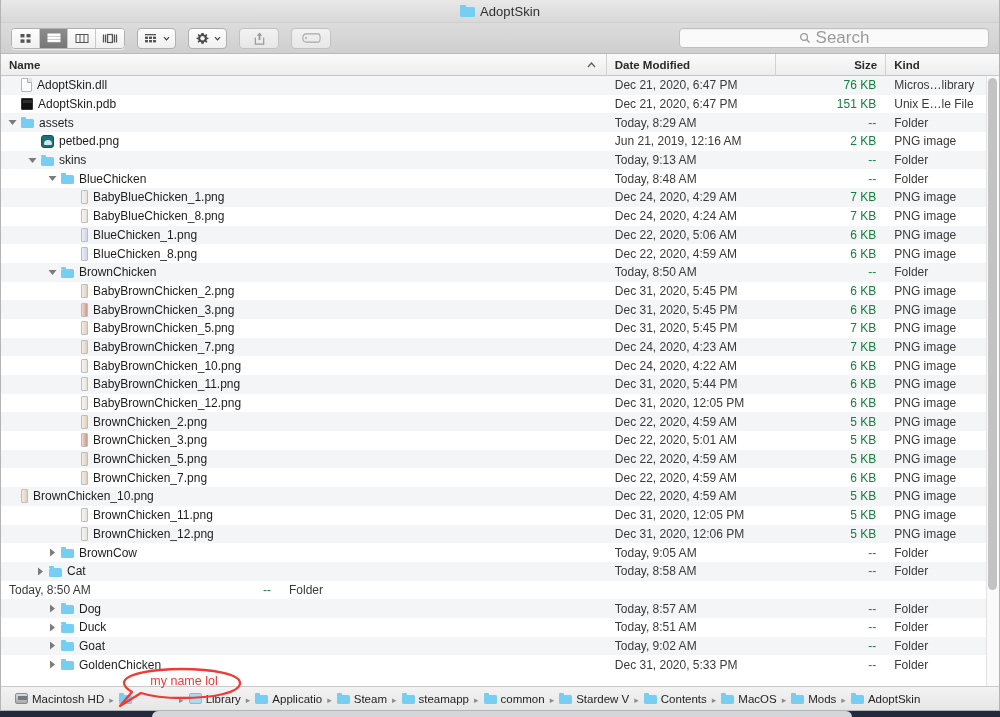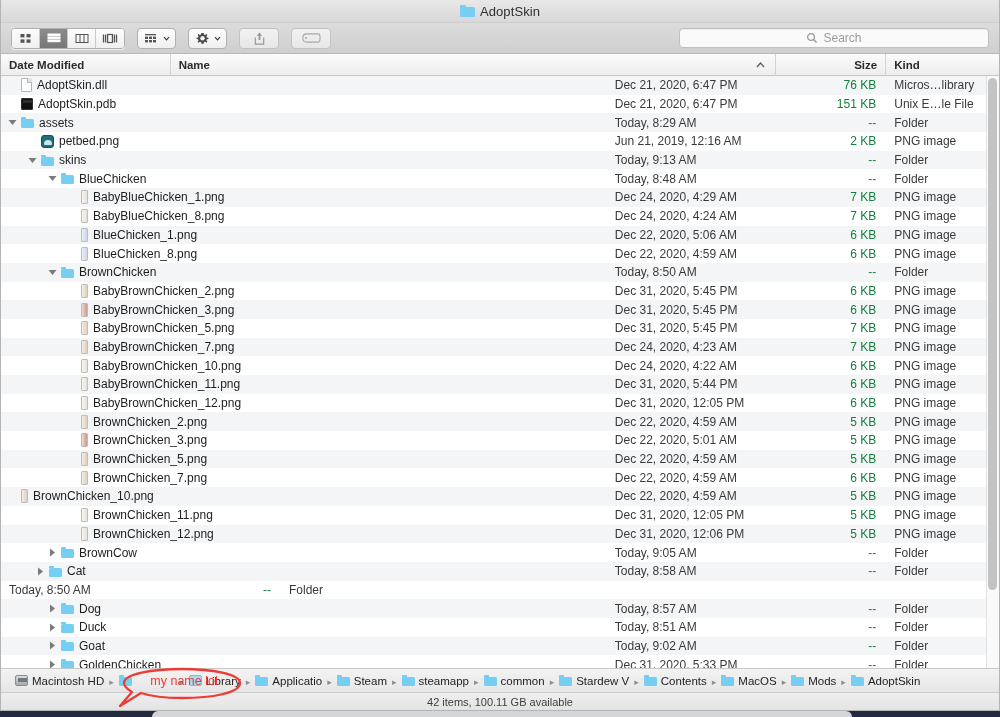--- a/index.html
+++ b/index.html
@@ -130,21 +130,21 @@
     margin-left: auto;
     width: 310px; height: 20px;
     background: #fafafa;
     border: 1px solid #c0c0c0;
     border-radius: 4px;
     display: flex; align-items: center;
     justify-content: center;
     gap: 5px;
     box-shadow: inset 0 1px 1px rgba(0,0,0,.05);
   }
-  .search .ph { font-size: 12px; color: #9a9a9a; }
+  .search .ph { font-size: 17px; color: #9a9a9a; }
   
   .colhead {
     height: 22px;
     background: linear-gradient(to bottom,#fbfbfb,#ededed);
     border-bottom: 1px solid #c6c6c6;
     display: flex;
     align-items: center;
     font-size: 11.5px;
     color: #2b2b2b;
     flex: 0 0 auto;
@@ -435,29 +435,29 @@
       <div class="search">
         <svg width="12" height="12" viewBox="0 0 12 12">
           <circle cx="5" cy="5" r="3.4" fill="none" stroke="#9a9a9a" stroke-width="1.3"></circle>
           <line x1="7.6" y1="7.6" x2="10.5" y2="10.5" stroke="#9a9a9a" stroke-width="1.4"></line>
         </svg>
         <span class="ph">Search</span>
       </div>
     </div>
 
     <div class="colhead">
-      <div class="ch ch-date">
-        <span>Date Modified</span>
-      </div>
       <div class="ch ch-name">
         <span>Name</span>
         <svg width="9" height="6" viewBox="0 0 9 6" style="margin-right:2px">
           <path d="M1 5 L4.5 1 L8 5" fill="none" stroke="#5a5a5a" stroke-width="1.2"></path>
         </svg>
       </div>
+      <div class="ch ch-date">
+        <span>Date Modified</span>
+      </div>
       <div class="ch ch-size">
         <span>Size</span>
       </div>
       <div class="ch ch-kind">
         <span>Kind</span>
       </div>
     </div>
 
     <div class="listwrap">
       <div id="rows">
@@ -940,23 +940,20 @@
             <span>Mods</span>
           </span>
           <span class="psep">▸</span>
           <span class="pcrumb">
             <span class="folder sm"></span>
             <span>AdoptSkin</span>
           </span>
         </div>
     </div>
 
-    <div class="statusbar">
-      <span>42 items, 100.11 GB available</span>
-    </div>
   </div>
 
   <div id="annotation">
     <svg width="140" height="44" viewBox="0 0 140 44">
       <path d="M70 3 C100 3 128 8 128 17 C128 27 100 32 70 32 C52 32 38 30 29 27 L8 40 L20 26 C15 23 12 20 12 17 C12 8 40 3 70 3 Z" fill="none" stroke="#ef3b35" stroke-width="2.3" stroke-linejoin="round" stroke-linecap="round"></path>
     </svg>
     <div class="anno-text">my name lol</div>
   </div>
 
   <div class="dock"></div>

